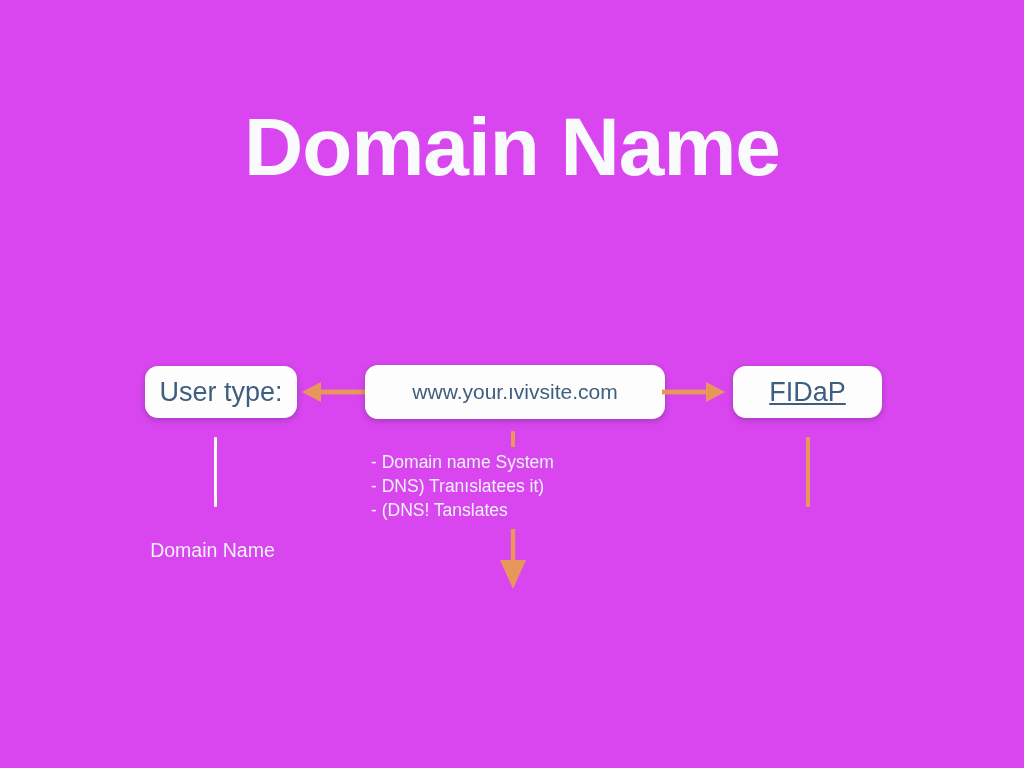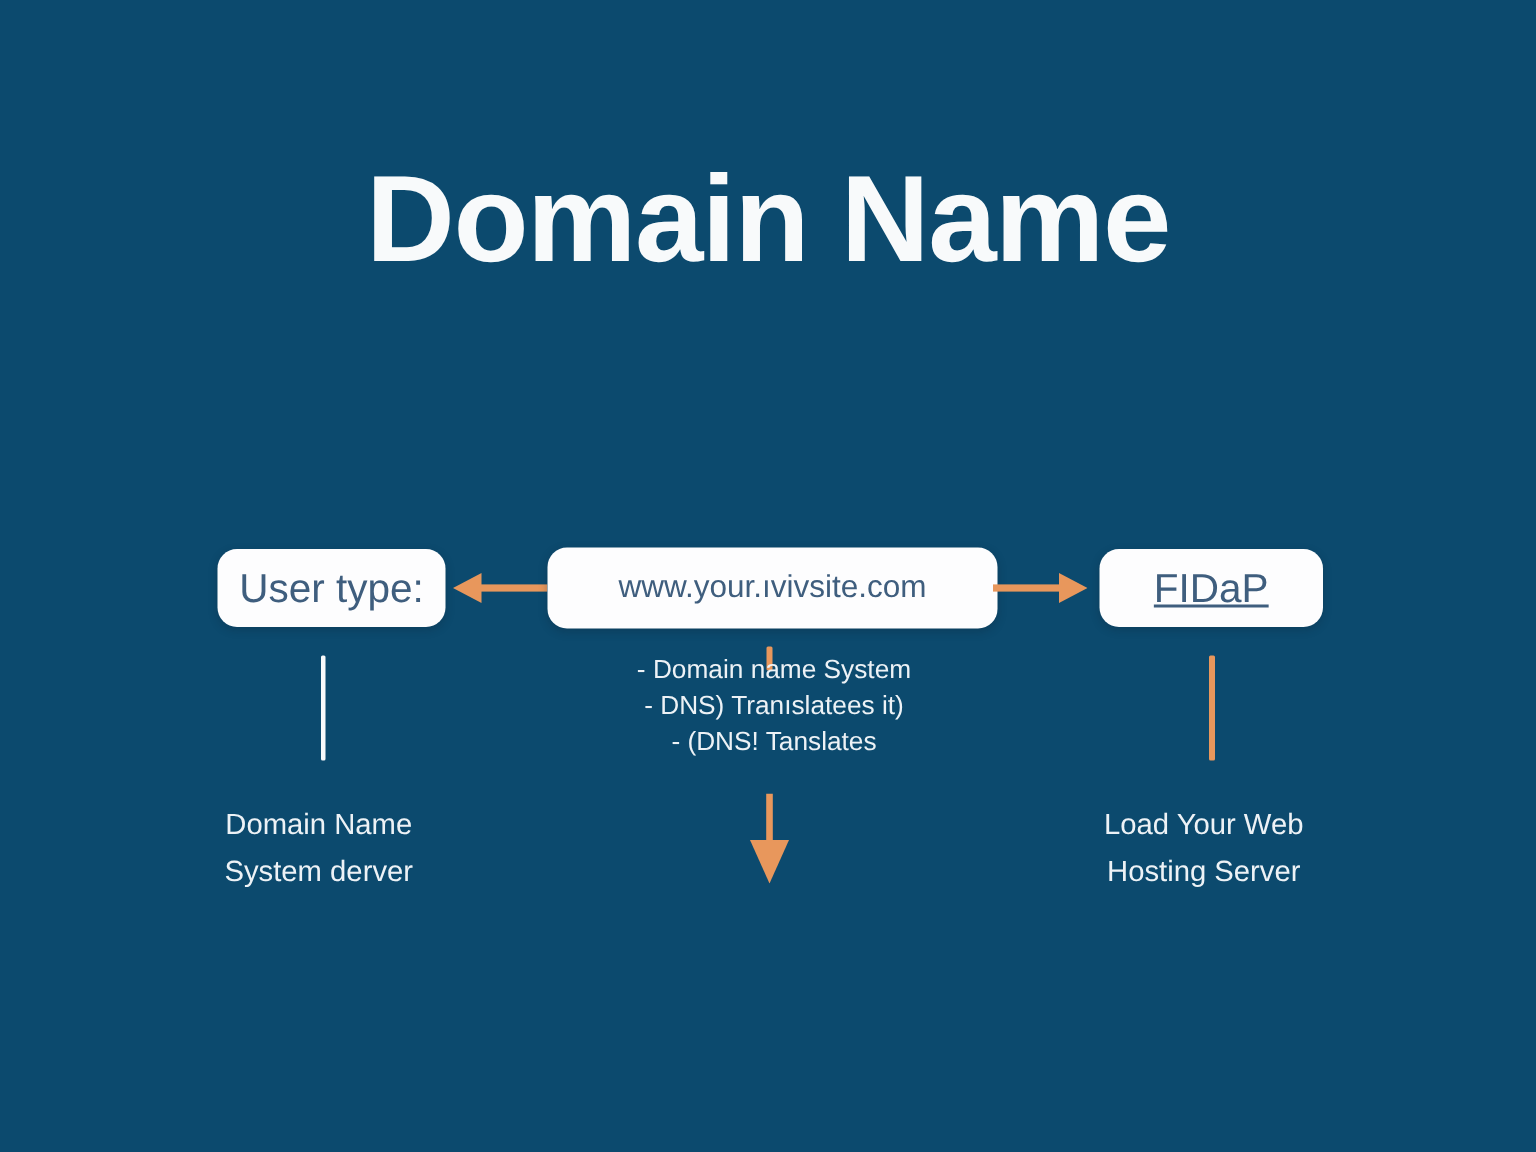--- a/index.html
+++ b/index.html
@@ -8,21 +8,21 @@
     width: 1024px;
     height: 768px;
     background: #35536F;
     overflow: hidden;
     font-family: "Liberation Sans", sans-serif;
   }
   .stage {
     position: relative;
     width: 1024px;
     height: 768px;
-    background: #0c4a6e;
+    background: #d946ef;
   }
   .title {
     position: absolute;
     left: 0;
     top: 100px;
     width: 1024px;
     text-align: center;
     font-size: 82px;
     font-weight: 700;
     letter-spacing: -1px;
@@ -53,23 +53,22 @@
     width: 4px; height: 16px;
     background: #E8975C;
     border-radius: 1px;
   }
   .vline { position: absolute; border-radius: 1px; }
   .vline-left  { left: 214px; top: 437px; width: 3px; height: 70px; background: #F8FAFC; }
   .vline-right { left: 806px; top: 437px; width: 4px; height: 70px; background: #E8975C; }
 
   .notes {
     position: absolute;
-    left: 371px; top: 434px;
+    left: 371px; top: 450px;
     width: 290px;
-    text-align: center;
     color: #EDF2F6;
     font-size: 17.5px;
     line-height: 24px;
   }
   .caption {
     position: absolute;
     text-align: center;
     color: #EDF2F6;
     font-size: 19.5px;
     line-height: 31px;
@@ -117,22 +116,17 @@
     <div>- (DNS! Tanslates</div>
   </div>
 
   <svg class="arrow arrow-down" width="30" height="60" viewBox="0 0 30 60">
     <rect x="12.8" y="0" width="4.4" height="33" fill="#E8975C"></rect>
     <polygon points="2,31 28,31 15,60" fill="#E8975C"></polygon>
   </svg>
 
   <div class="caption caption-left">
     <div>Domain Name</div>
-    <div>System derver</div>
   </div>
 
-  <div class="caption caption-right">
-    <div>Load Your Web</div>
-    <div>Hosting Server</div>
-  </div>
 
 
 </div>
 
 </body></html>

